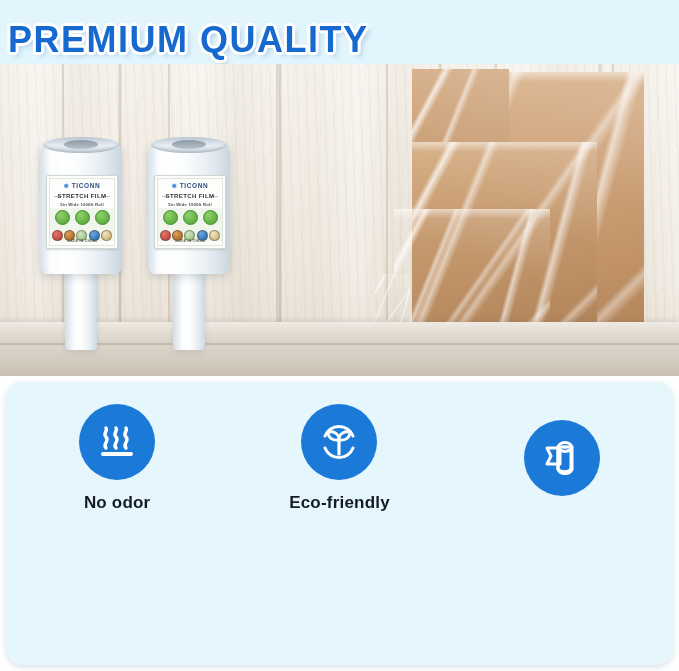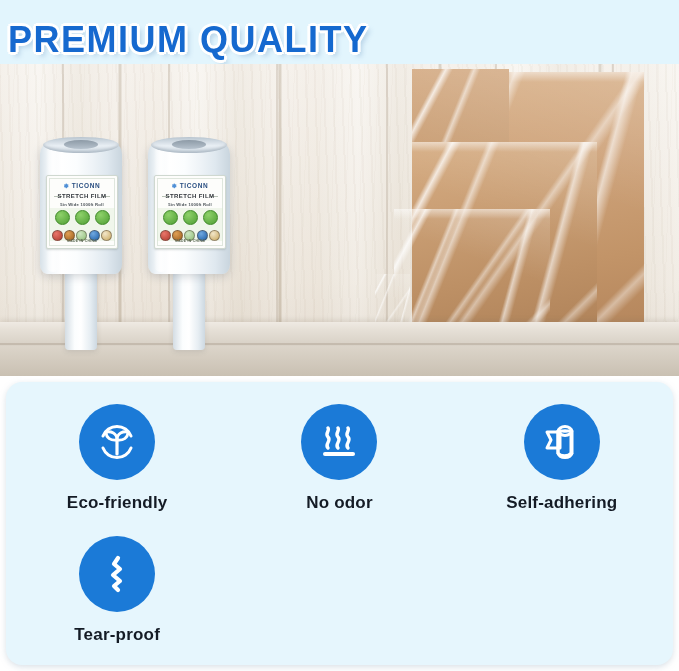--- a/index.html
+++ b/index.html
@@ -293,65 +293,56 @@
       </div>
     </div>
   </div>
 
   <div class="panel">
     <div class="grid">
 
       <div class="cell">
         <div class="circle">
           <svg width="48" height="48" viewBox="0 0 48 48">
-            <path d="M10 18 A15 15 0 0 1 38 18" fill="none" stroke="#ffffff" stroke-width="3" stroke-linecap="round"></path>
-            <path d="M10 30 A15 15 0 0 0 38 30" fill="none" stroke="#ffffff" stroke-width="3" stroke-linecap="round"></path>
-            <path d="M24 36 L24 21" stroke="#ffffff" stroke-width="3.2" stroke-linecap="round"></path>
-            <path d="M24 22 C24 15 18 13 13 14 C13 20 18 23 24 22 Z" fill="none" stroke="#ffffff" stroke-width="2.8" stroke-linejoin="round"></path>
-            <path d="M24 22 C24 15 30 13 35 14 C35 20 30 23 24 22 Z" fill="none" stroke="#ffffff" stroke-width="2.8" stroke-linejoin="round"></path>
-          </svg>
-        </div>
-        <div class="cell-label">Eco-friendly</div>
-      </div>
-
-      <div class="cell">
-        <div class="circle">
-          <svg width="48" height="48" viewBox="0 0 48 48">
             <g fill="none" stroke="#ffffff" stroke-width="3.4" stroke-linecap="round">
               <path d="M13 30 C9 26 17 23 13 19 C9.5 15.5 15 13 13 10"></path>
               <path d="M23 30 C19 26 27 23 23 19 C19.5 15.5 25 13 23 10"></path>
               <path d="M33 30 C29 26 37 23 33 19 C29.5 15.5 35 13 33 10"></path>
             </g>
             <rect x="8" y="34" width="32" height="4" rx="2" fill="#ffffff"></rect>
           </svg>
         </div>
         <div class="cell-label">No odor</div>
+      </div>
+
+      <div class="cell">
+        <div class="circle">
+          <svg width="48" height="48" viewBox="0 0 48 48">
+            <path d="M10 18 A15 15 0 0 1 38 18" fill="none" stroke="#ffffff" stroke-width="3" stroke-linecap="round"></path>
+            <path d="M10 30 A15 15 0 0 0 38 30" fill="none" stroke="#ffffff" stroke-width="3" stroke-linecap="round"></path>
+            <path d="M24 36 L24 21" stroke="#ffffff" stroke-width="3.2" stroke-linecap="round"></path>
+            <path d="M24 22 C24 15 18 13 13 14 C13 20 18 23 24 22 Z" fill="none" stroke="#ffffff" stroke-width="2.8" stroke-linejoin="round"></path>
+            <path d="M24 22 C24 15 30 13 35 14 C35 20 30 23 24 22 Z" fill="none" stroke="#ffffff" stroke-width="2.8" stroke-linejoin="round"></path>
+          </svg>
+        </div>
+        <div class="cell-label">Eco-friendly</div>
       </div>
 
       <div class="cell">
         <div class="circle">
           <svg width="48" height="48" viewBox="0 0 48 48">
             <path d="M22 14 L9 14 L13 22 L9 30 L22 30 Z" fill="none" stroke="#ffffff" stroke-width="3" stroke-linejoin="round"></path>
             <path d="M20 13 L33 13 A7 4.5 0 0 1 33 13 L33 35 A7 4.5 0 0 1 20 35 Z" fill="none" stroke="#ffffff" stroke-width="3" stroke-linejoin="round"></path>
             <ellipse cx="27" cy="13" rx="6.8" ry="4.4" fill="none" stroke="#ffffff" stroke-width="3"></ellipse>
             <ellipse cx="27" cy="13" rx="2.6" ry="1.6" fill="#ffffff"></ellipse>
             <path d="M20 13 L20 35" stroke="#ffffff" stroke-width="3" stroke-linecap="round"></path>
             <path d="M34 13 L34 35" stroke="#ffffff" stroke-width="3" stroke-linecap="round"></path>
             <path d="M20 35 A7 4.4 0 0 0 34 35" fill="none" stroke="#ffffff" stroke-width="3"></path>
           </svg>
         </div>
-        <div class="cell-label">Self-adhering</div>
-      </div>
-
-
-      <div class="cell">
-        <div class="circle">
-          <svg width="48" height="48" viewBox="0 0 48 48">
-            <path d="M25 8 L21 14 L27 19 L20 25 L27 31 L21 36 L25 40" fill="none" stroke="#ffffff" stroke-width="4.2" stroke-linecap="round" stroke-linejoin="round"></path>
-          </svg>
-        </div>
-        <div class="cell-label">Tear-proof</div>
-      </div>
+      </div>
+
+
 
 
     </div>
   </div>
 </div>
 
 </body></html>

